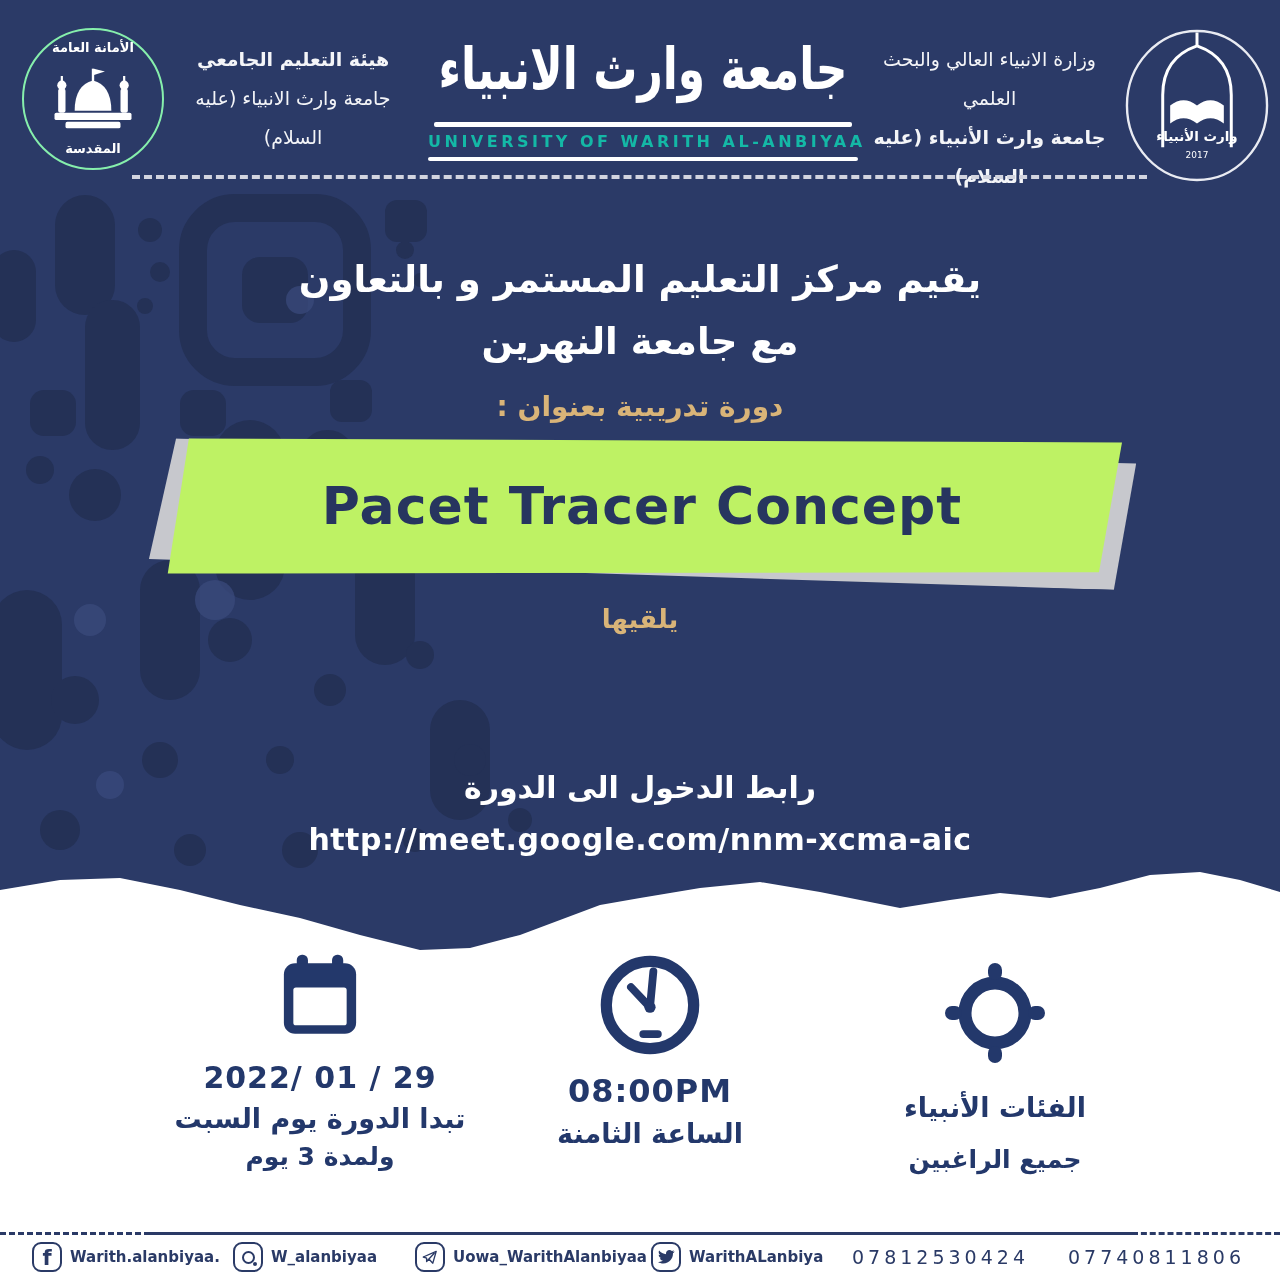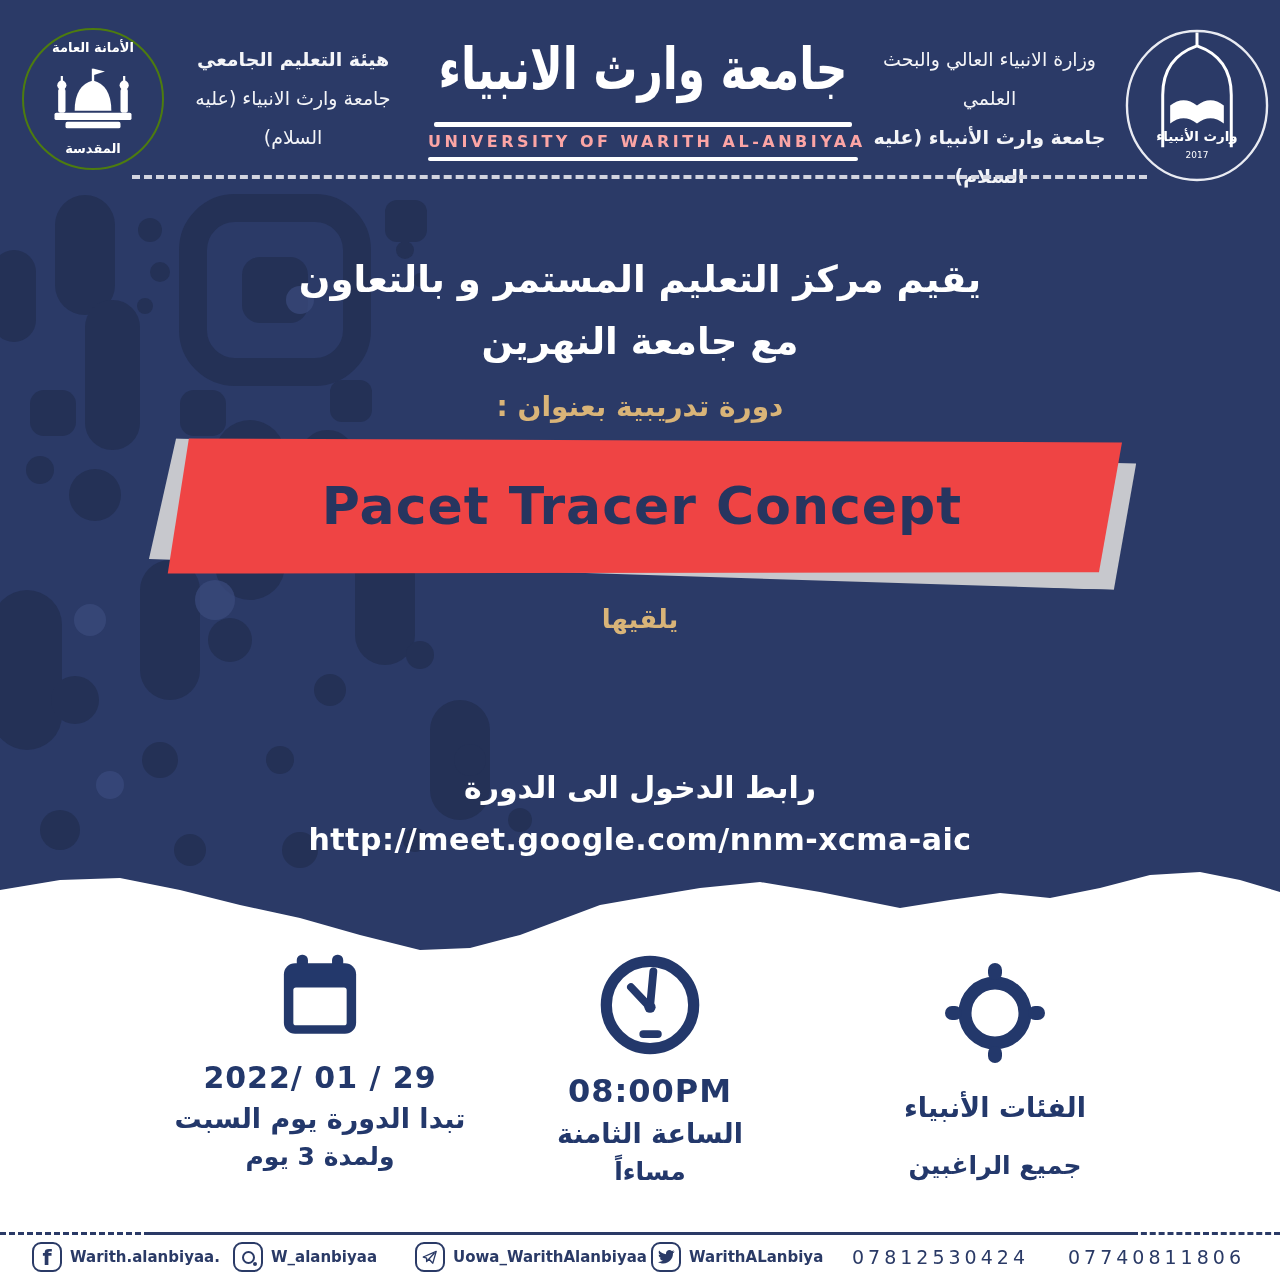--- a/index.html
+++ b/index.html
@@ -14,44 +14,44 @@
   .ctr{left:0;width:1280px;text-align:center;}
   .rtl{direction:rtl;unicode-bidi:plaintext;}
   .white{color:#ffffff;}
   .gold{color:#d9b478;}
 
   
   .hdr-text{font-size:19px;line-height:39px;color:#f4f5f8;text-align:center;}
   .hdr-text .b{font-weight:bold;}
   .badge-circle{
     width:142px;height:142px;border-radius:50%;
-    border:2px solid #4d7c0f;display:flex;flex-direction:column;
+    border:2px solid #86efac;display:flex;flex-direction:column;
     align-items:center;justify-content:space-between;padding:10px 4px 12px 4px;
   }
   .badge-txt{color:#fff;font-size:13px;font-weight:bold;white-space:nowrap;}
   .logo-ar{
     height:104px;display:flex;align-items:center;justify-content:center;
     color:#fff;font-weight:bold;font-size:44px;white-space:nowrap;
     transform:scaleY(1.32);transform-origin:center;
   }
   .logo-rule{height:5px;background:#fff;border-radius:2px;}
   .logo-en{
-    color:#fca5a5;font-weight:bold;font-size:16px;letter-spacing:3.5px;
+    color:#14b8a6;font-weight:bold;font-size:16px;letter-spacing:3.5px;
     white-space:nowrap;padding:5px 0 6px 0;
   }
   .dash-sep{border-top:4px dashed #d2d4df;}
 
   
   .banner-shadow{
     left:150px;top:448px;width:985px;height:132px;background:#c7c8cd;
     clip-path:polygon(2.5% 0%,100% 4%,98% 100%,0% 92%);
     transform:rotate(1.2deg);
   }
   .banner{
-    left:162px;top:437px;width:960px;height:138px;background:#ef4444;
+    left:162px;top:437px;width:960px;height:138px;background:#bef264;
     clip-path:polygon(2.8% 1%,100% 4%,97.6% 98%,0.6% 99%);
     display:flex;align-items:center;justify-content:center;
   }
   .banner-title{font-size:52px;font-weight:bold;color:#27355f;letter-spacing:1px;}
 
   
   .white-section{left:0;top:950px;width:1280px;height:330px;background:#ffffff;}
   .col{position:absolute;text-align:center;color:#23386b;}
   .col .big{font-size:30px;font-weight:bold;letter-spacing:1px;}
   .col .ar1{font-size:27px;font-weight:bold;}
@@ -217,35 +217,34 @@
       <circle cx="50" cy="50" r="39" fill="none" stroke="#23386b" stroke-width="10"></circle>
       <g stroke="#23386b" stroke-width="7" stroke-linecap="round">
         <line x1="50" y1="52" x2="53" y2="20"></line>
         <line x1="50" y1="52" x2="33" y2="34"></line>
         <line x1="44" y1="76" x2="57" y2="76"></line>
       </g>
       <circle cx="50" cy="52" r="5" fill="#23386b"></circle>
     </svg>
     <div class="big" style="margin-top:6px;font-size:32px;">08:00PM</div>
     <div class="ar1 rtl" style="margin-top:8px;text-align:center;">الساعة الثامنة</div>
-    <div class="ar2 rtl" style="margin-top:8px;">مساءاً</div>
   </div>
 
   <div class="col" style="left:850px;top:962px;width:290px;">
     <svg width="100" height="102" viewBox="0 0 100 100">
       <circle cx="50" cy="50" r="30" fill="none" stroke="#23386b" stroke-width="13"></circle>
       <g fill="#23386b">
         <rect x="43" y="0" width="14" height="17" rx="7"></rect>
         <rect x="43" y="83" width="14" height="17" rx="7"></rect>
         <rect x="0" y="43" width="17" height="14" rx="7"></rect>
         <rect x="83" y="43" width="17" height="14" rx="7"></rect>
       </g>
     </svg>
     <div class="ar1 rtl" style="margin-top:24px;">الفئات الأنبياء</div>
-    <div class="ar2 rtl" style="margin-top:28px;">جميع الراغبين</div>
+    <div class="ar2 rtl" style="margin-top:22px;">جميع الراغبين</div>
   </div>
 
   <div class="abs footer">
     <div class="abs foot-line-dashl"></div>
     <div class="abs foot-line-solid"></div>
     <div class="abs foot-line-dashr"></div>
 
     <div class="social" style="left:32px;">
       <div class="icon-box">
           <span class="fb-f">f</span>

